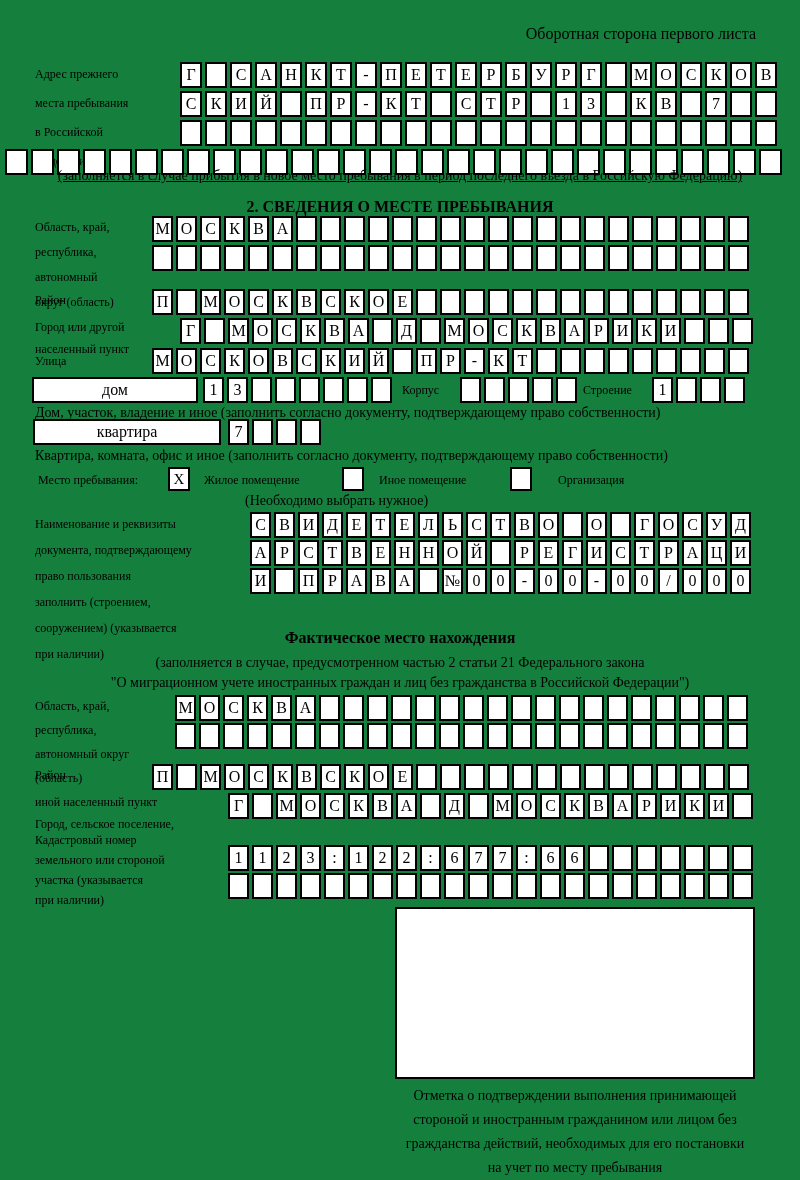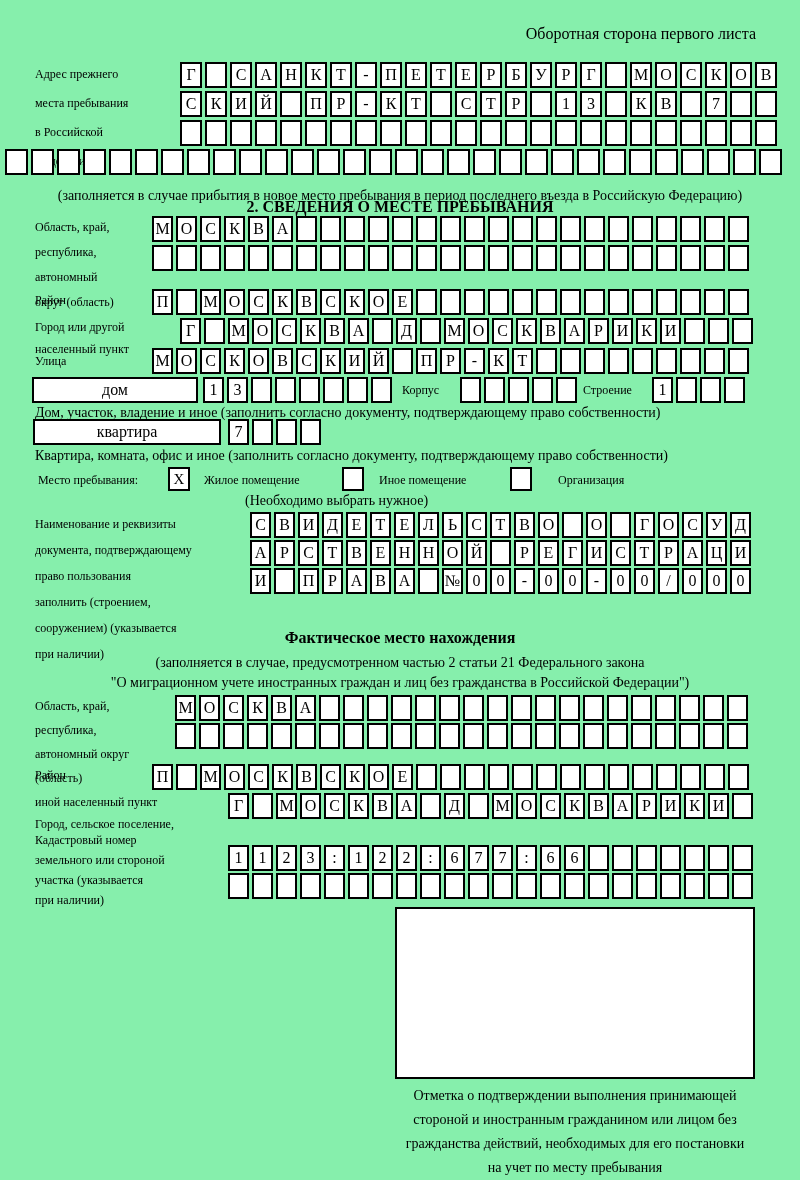--- a/index.html
+++ b/index.html
@@ -1,17 +1,17 @@
 <!DOCTYPE html>
 <html><head>
 <meta charset="utf-8">
 <style>
   html,body{margin:0;padding:0;background:#fff;}
   .page{
-    position:relative;width:800px;height:1180px;background:#86efac;
+    position:relative;width:800px;height:1180px;background:#15803d;
     font-family:"Liberation Serif","DejaVu Serif",serif;color:#000;overflow:hidden;
   }
   .abs{position:absolute;}
   .lbl{font-size:12px;line-height:25px;}
   .lbl .lbl-line{white-space:nowrap;}
   .crow{position:absolute;display:flex;gap:3px;}
   .cell{
     flex:none;width:21px;height:26px;box-sizing:border-box;
     border:2px solid #000;background:#fff;text-align:center;
     font-size:16px;line-height:22px;font-family:inherit;
@@ -147,21 +147,21 @@
       <span class="cell"></span>
       <span class="cell"></span>
       <span class="cell"></span>
       <span class="cell"></span>
       <span class="cell"></span>
       <span class="cell"></span>
       <span class="cell"></span>
       <span class="cell"></span>
       <span class="cell"></span>
     </div>
-  <div class="abs caption center" style="top:188px;">(заполняется в случае прибытия в новое место пребывания в период последнего въезда в Российскую Федерацию)</div>
+  <div class="abs caption center" style="top:168px;text-decoration:underline;">(заполняется в случае прибытия в новое место пребывания в период последнего въезда в Российскую Федерацию)</div>
 
   <div class="abs center bold" style="top:198px;font-size:16px;">2. СВЕДЕНИЯ О МЕСТЕ ПРЕБЫВАНИЯ</div>
 
   <div class="abs lbl" style="left:35px;top:215px;">
       <div class="lbl-line">Область, край,</div>
       <div class="lbl-line">республика,</div>
       <div class="lbl-line">автономный</div>
       <div class="lbl-line">округ (область)</div>
     </div>
   <div class="crow" style="left:152px;top:216px;">

